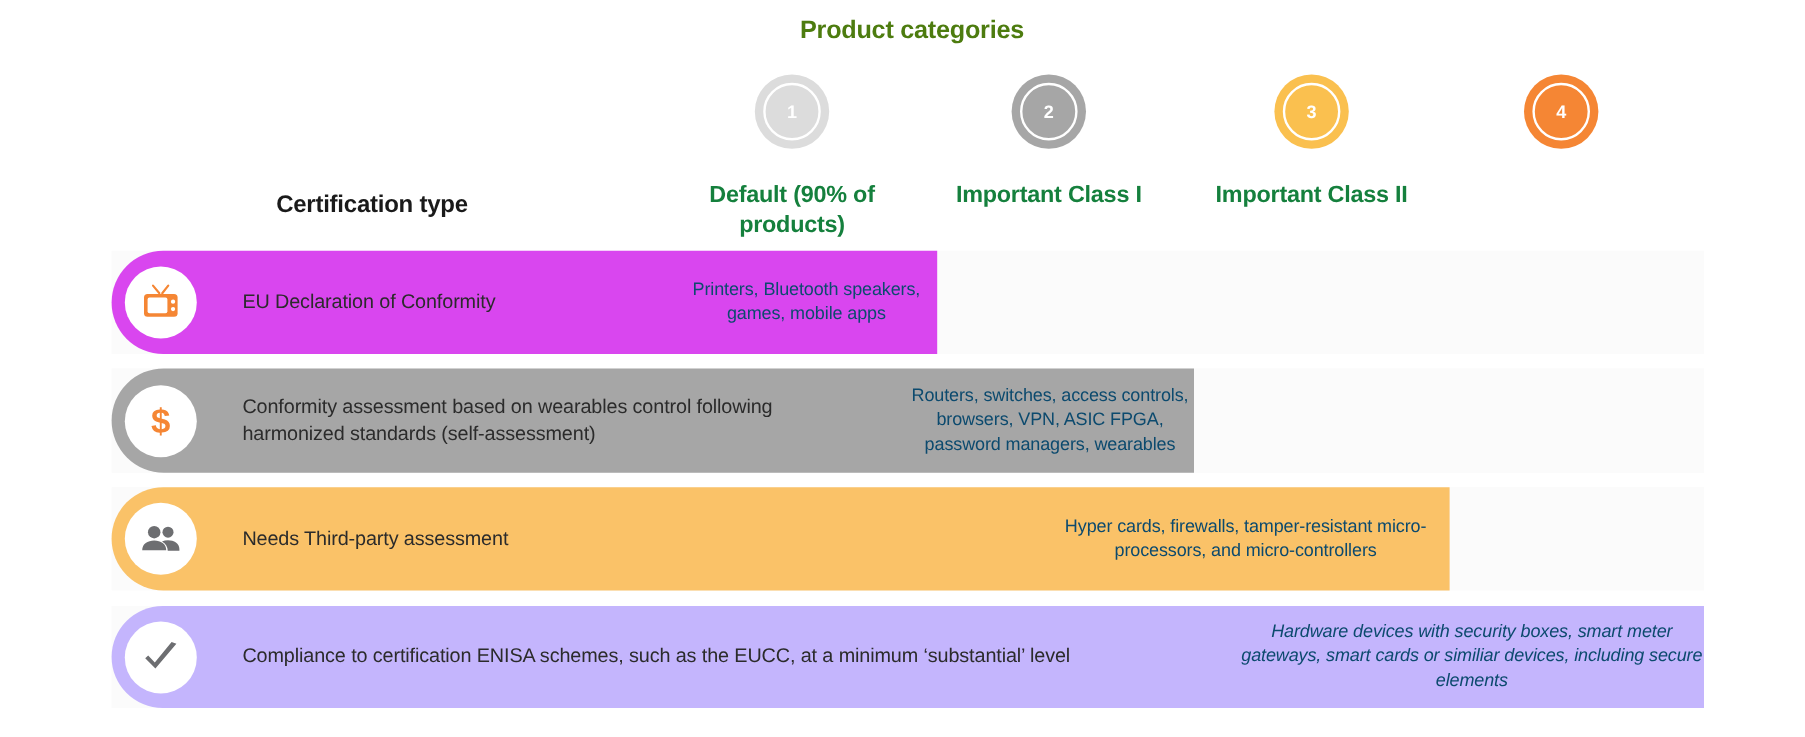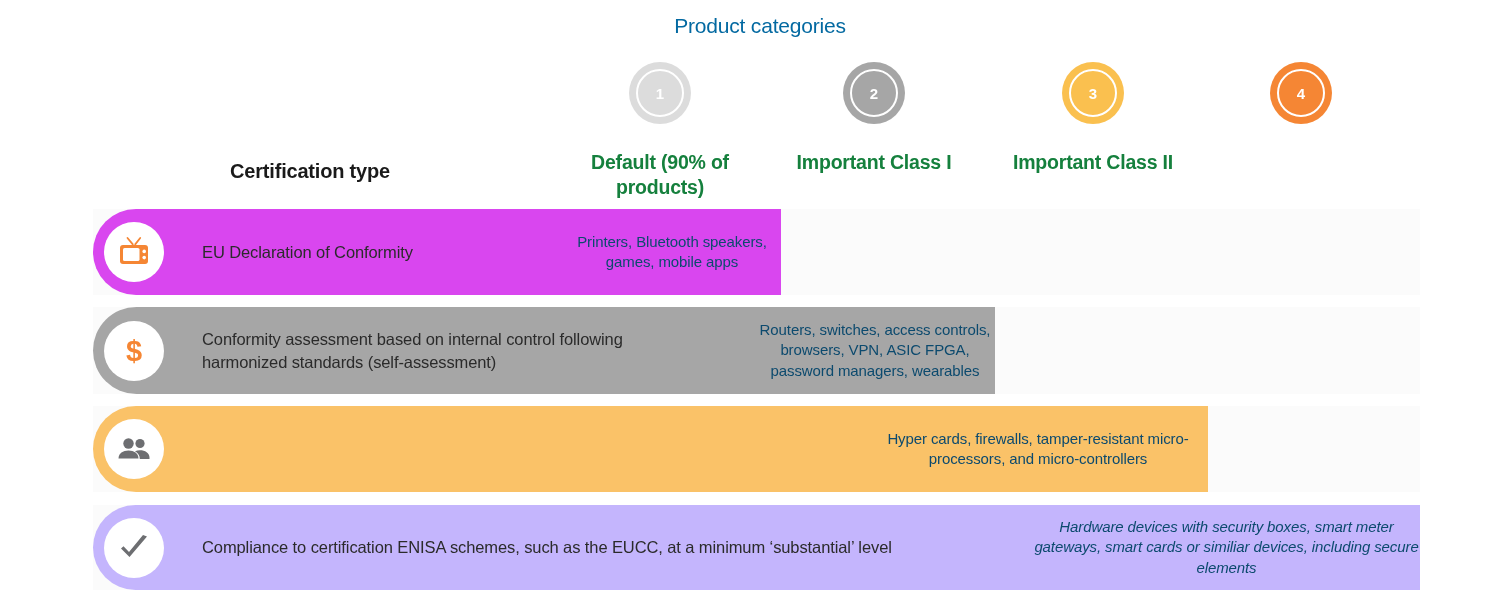--- a/index.html
+++ b/index.html
@@ -24,23 +24,23 @@
   }
 
   
   .product-categories-title {
     position: absolute;
     left: 560px;
     top: 14px;
     width: 400px;
     text-align: center;
     font-size: 21px;
-    font-weight: 400;
+    font-weight: 700;
     letter-spacing: -0.2px;
-    color: #0369a1;
+    color: #4d7c0f;
   }
 
   
   .certification-type-title {
     position: absolute;
     left: 120px;
     top: 160px;
     width: 380px;
     text-align: center;
     font-size: 20px;
@@ -237,38 +237,41 @@
 
   <div class="row" id="row-2">
     <div class="row-track"></div>
     <div class="row-bar">
       <div class="row-icon">
         <svg width="26" height="34" viewBox="0 0 26 34" aria-hidden="true">
           <text x="13" y="27" text-anchor="middle" font-family="Liberation Sans, sans-serif" font-size="29" font-weight="700" fill="#f58634">$</text>
         </svg>
       </div>
       <div class="row-label">
-        <div>Conformity assessment based on internal control following</div>
+        <div>Conformity assessment based on wearables control following</div>
         <div>harmonized standards (self-assessment)</div>
       </div>
     </div>
     <div class="row-example">Routers, switches, access controls, browsers, VPN, ASIC FPGA, password managers, wearables</div>
   </div>
 
   <div class="row" id="row-3">
     <div class="row-track"></div>
     <div class="row-bar">
       <div class="row-icon">
         <svg width="34" height="26" viewBox="0 0 34 26" aria-hidden="true">
           <circle cx="11.5" cy="7.5" r="5.2" fill="#6d6e71"></circle>
           <circle cx="23" cy="7.5" r="4.6" fill="#6d6e71"></circle>
           <path d="M1.5 22.5c0-5.1 4.5-8 10-8s10 2.9 10 8z" fill="#6d6e71"></path>
           <path d="M18 15.2c1.5-.6 3.2-.9 5-.9 5 0 9.5 2.6 9.5 7.3v1.3H22.8c0-3.3-1.7-6-4.8-7.7z" fill="#6d6e71"></path>
         </svg>
       </div>
+      <div class="row-label">
+        <div>Needs Third-party assessment</div>
+      </div>
     </div>
     <div class="row-example">Hyper cards, firewalls, tamper-resistant micro-processors, and micro-controllers</div>
   </div>
 
   <div class="row" id="row-4">
     <div class="row-track"></div>
     <div class="row-bar">
       <div class="row-icon">
         <svg width="32" height="30" viewBox="0 0 32 30" aria-hidden="true">
           <path d="M3 15.5 L11.5 24 L29 3.5 L25 2 L11 19 L5.5 13.2 Z" fill="#6d6e71"></path>

